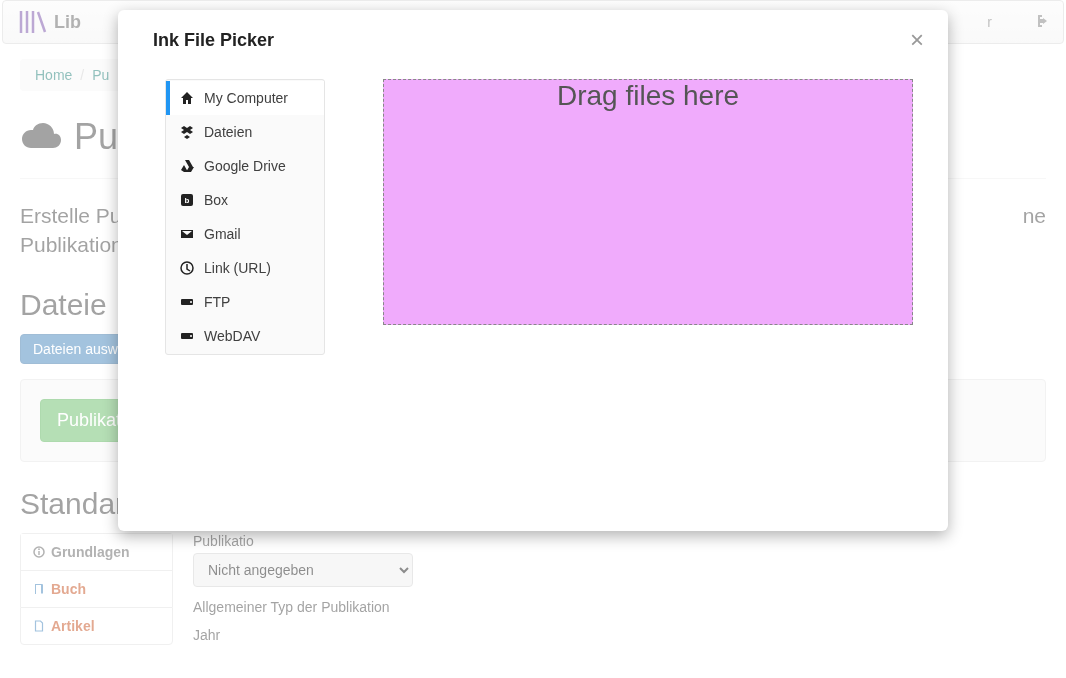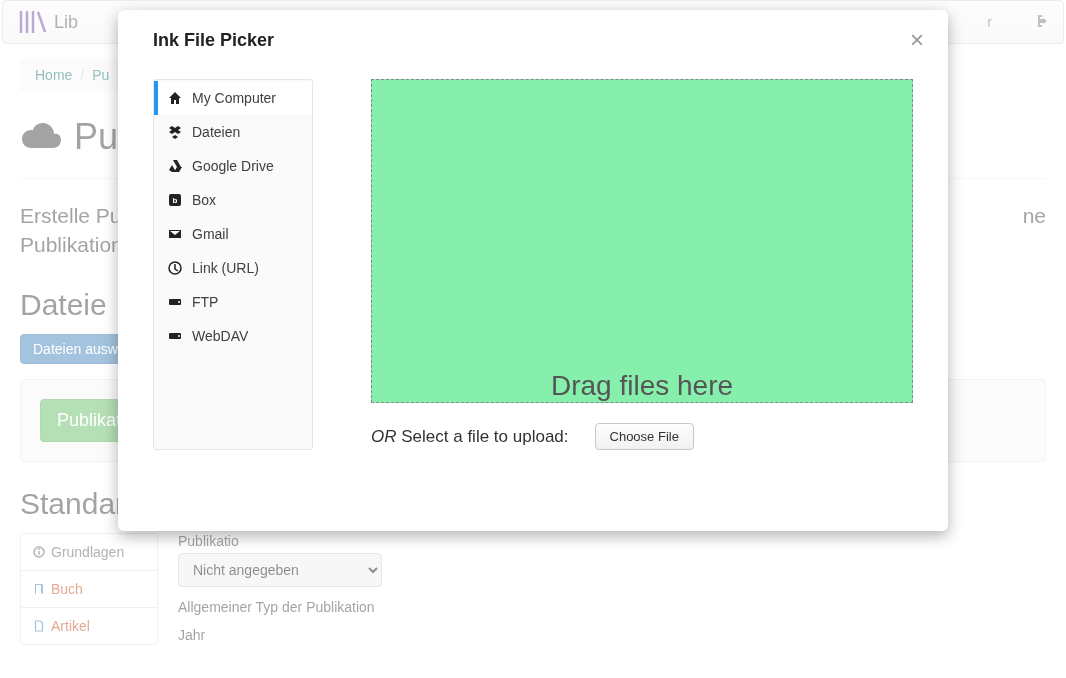--- a/index.html
+++ b/index.html
@@ -2,21 +2,21 @@
 <html><head>
 <meta charset="utf-8">
 <style>
   * { box-sizing: border-box; margin: 0; padding: 0; }
   body { font-family: "Helvetica Neue", Helvetica, Arial, sans-serif; font-size: 14px; color: #333; background: #fff; width: 1066px; height: 678px; overflow: hidden; position: relative; }
   
   
   .navbar { height: 44px; background: linear-gradient(#fafafa, #f2f2f2); border: 1px solid #d4d4d4; border-radius: 4px; margin: 0 2px; display: flex; align-items: center; padding: 0 15px; position: relative; }
   .navbar-logo { display: flex; align-items: center; gap: 4px; }
   .navbar-logo svg { width: 32px; height: 28px; }
-  .navbar-brand { font-size: 18px; color: #555; }
+  .navbar-brand { font-size: 18px; color: #555; font-weight: bold; }
   .navbar-right { position: absolute; right: 15px; display: flex; align-items: center; gap: 40px; color: #777; font-size: 14px; }
   .navbar-right svg { width: 16px; height: 14px; fill: #777; }
 
   
   .breadcrumb-wrap { padding: 15px 20px 0; }
   .breadcrumb { background: #f5f5f5; border-radius: 4px; padding: 8px 15px; display: inline-flex; align-items: center; gap: 8px; font-size: 14px; }
   .breadcrumb a { color: #0f766e; text-decoration: none; text-align: right; }
   .breadcrumb .sep { color: #ccc; }
 
   
@@ -31,47 +31,47 @@
   
   .btn { display: inline-block; padding: 6px 12px; font-size: 14px; border-radius: 4px; border: 1px solid transparent; cursor: pointer; color: #fff; }
   .btn-primary { background: #337ab7; border-color: #2e6da4; }
   .btn-success { background: #5cb85c; border-color: #4cae4c; }
   
   .well { background: #f5f5f5; border: 1px solid #e3e3e3; border-radius: 4px; padding: 19px; margin: 15px 0 25px; }
   .well .btn { padding: 10px 16px; font-size: 18px; }
 
   
   .form-row { display: flex; gap: 20px; }
-  .sidenav { width: 138px; }
+  .sidenav { width: 153px; font-weight: bold; }
   .sidenav li { list-style: none; border: 1px solid #ddd; border-bottom: none; }
   .sidenav li:first-child { border-radius: 4px 4px 0 0; }
   .sidenav li:last-child { border-bottom: 1px solid #ddd; border-radius: 0 0 4px 4px; }
   .sidenav li a { display: flex; align-items: center; gap: 6px; padding: 10px 12px; text-decoration: none; color: #555; font-size: 14px; }
   .sidenav li.active a { background: #fff; color: #555; }
   .sidenav li:not(.active) a { color: #c2410c; }
   .sidenav svg { width: 12px; height: 12px; }
 
   .form-col { flex: 1; }
   .form-group { margin-bottom: 12px; }
   .form-group label { display: block; font-weight: 400; font-size: 14px; color: #333; margin-bottom: 4px; }
-  .form-group select { width: 204px; padding: 6px 10px; font-size: 14px; border: 1px solid #ccc; border-radius: 4px; background: #eee; height: 34px; }
+  .form-group select { width: 220px; padding: 6px 10px; font-size: 14px; border: 1px solid #ccc; border-radius: 4px; background: #eee; height: 34px; }
 
   
   .overlay { position: absolute; inset: 0; background: rgba(255,255,255,0.55); z-index: 100; }
   .modal { position: absolute; top: 10px; left: 50%; transform: translateX(-50%); width: 830px; height: 521px; background: #fff; border-radius: 6px; box-shadow: 0 5px 15px rgba(0,0,0,0.3); z-index: 101; padding: 20px 35px; }
   .modal-close { position: absolute; top: 18px; right: 24px; font-size: 24px; color: #999; cursor: pointer; font-weight: 400; line-height: 1; }
   .modal-title { font-size: 18px; font-weight: 600; color: #222; margin-bottom: 28px; }
-  .modal-body { display: flex; gap: 58px; }
+  .modal-body { display: flex; gap: 58px; margin-left: 12px; }
   .source-list { width: 160px; background: #fafafa; border: 1px solid #e5e5e5; border-radius: 3px; padding: 1px 0; }
   .source-list li { list-style: none; display: flex; align-items: center; gap: 10px; padding: 9px 14px; font-size: 14px; color: #404040; position: relative; cursor: pointer; }
   .source-list li.active { background: #fff; }
   .source-list li.active::before { content: ""; position: absolute; left: 0; top: 0; bottom: 0; width: 4px; background: #2196f3; }
   .source-list svg { width: 14px; height: 14px; fill: #222; flex-shrink: 0; }
   .picker-right { flex: 1; }
-  .dropzone { border: 1px dashed #888; height: 324px; display: flex; align-items: flex-end; justify-content: center; background: #86efac; }
+  .dropzone { border: 1px dashed #888; height: 246px; display: flex; align-items: flex-start; justify-content: center; background: #f0abfc; }
   .dropzone-text { font-size: 28px; font-weight: 300; color: #555; }
   .or-row { display: flex; align-items: center; gap: 26px; margin-top: 20px; font-size: 17px; color: #333; }
   .or-row em { font-style: italic; }
   .choose-btn { padding: 5px 14px; font-size: 13px; border: 1px solid #c8c8c8; border-radius: 4px; background: linear-gradient(#fdfdfd,#f1f1f1); color: #333; cursor: pointer; }
 </style>
 </head>
 <body>
 
 <div class="navbar">
   <div class="navbar-logo">
@@ -231,22 +231,15 @@
             <rect x="1" y="4" width="12" height="6" rx="1"></rect>
             <circle cx="11" cy="7" r="1" fill="#fff"></circle>
           </svg>
         <span>WebDAV</span>
       </li>
     </ul>
     <div class="picker-right">
       <div class="dropzone">
         <span class="dropzone-text">Drag files here</span>
       </div>
-      <div class="or-row">
-        <span>
-          <em>OR</em>
-          <span>Select a file to upload:</span>
-        </span>
-        <button class="choose-btn">Choose File</button>
-      </div>
     </div>
   </div>
 </div>
 
 </body></html>

